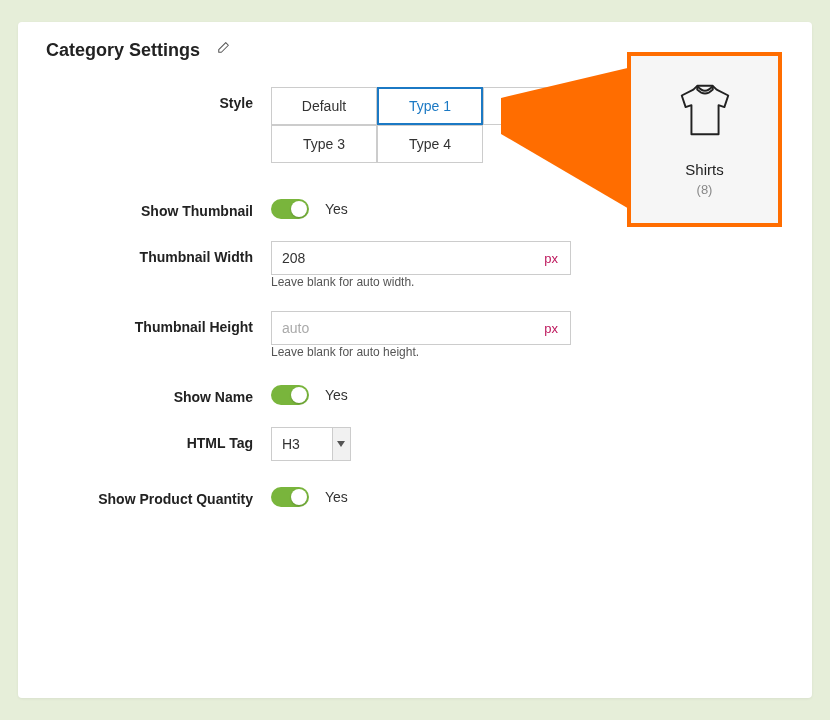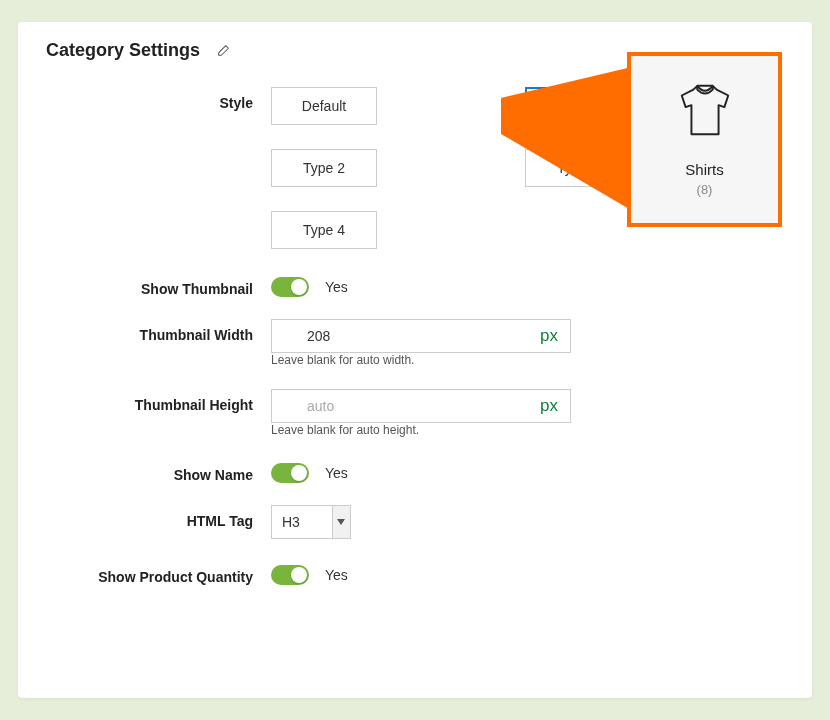--- a/index.html
+++ b/index.html
@@ -15,21 +15,21 @@
     background: #fff;
     margin: 22px 18px;
     border-radius: 4px;
     box-shadow: 0 1px 3px rgba(0,0,0,0.06);
     padding: 18px 28px 28px 28px;
     height: 676px;
     position: relative;
   }
   .heading {
     display: flex;
-    align-items: flex-end;
+    align-items: flex-start;
     gap: 17px;
     margin-bottom: 26px;
   }
   .heading h1 {
     font-size: 18px;
     font-weight: 700;
     color: #222;
   }
   .pencil svg { width: 14px; height: 14px; stroke: #555; fill: none; }
   .row {
@@ -46,21 +46,21 @@
     font-weight: 600;
     padding-top: 8px;
     padding-right: 18px;
   }
   .control { flex: 1; }
   .help {
     font-size: 12px;
     color: #555;
   }
   
-  .style-grid { display: flex; flex-wrap: wrap; gap: 24px; width: 360px; justify-content: space-between; }
+  .style-grid { display: flex; flex-wrap: wrap; gap: 0; width: 360px; }
   .style-btn {
     width: 106px;
     height: 38px;
     border: 1px solid #ccc;
     background: #fff;
     font-size: 14px;
     color: #333;
     cursor: pointer;
   }
   .style-btn.selected {
@@ -79,30 +79,29 @@
     width: 16px; height: 16px; border-radius: 50%; background: #fff;
     box-shadow: 0 1px 2px rgba(0,0,0,0.2);
   }
   .toggle-label { font-size: 14px; color: #333; }
   
   .unit-input {
     display: flex; align-items: center;
     border: 1px solid #ccc;
     width: 300px; height: 34px;
     background: #fff;
-    padding-left: 25px;
   }
   .unit-input input {
     border: none; outline: none; flex: 1;
     padding: 0 10px; font-size: 14px; color: #333;
     background: transparent;
   }
   .unit-input input::placeholder { color: #aaa; }
   .unit-input .unit {
-    padding: 0 12px; font-size: 17px; color: #15803d;
+    padding: 0 12px; font-size: 13px; color: #be185d;
   }
   
   .select {
     display: flex; align-items: stretch;
     border: 1px solid #ccc;
     height: 34px; background: #fff;
   }
   .select.wide { width: 155px; }
   .select.narrow { width: 80px; gap: 22px; }
   .select .value {
@@ -161,21 +160,21 @@
       <div class="style-grid">
         <button class="style-btn">Default</button>
         <button class="style-btn selected">Type 1</button>
         <button class="style-btn">Type 2</button>
         <button class="style-btn">Type 3</button>
         <button class="style-btn">Type 4</button>
       </div>
     </div>
   </div>
 
-  <div class="row" style="margin-top:24px">
+  <div class="row" style="margin-top:32px">
     <div class="label">Show Thumbnail</div>
     <div class="control toggle-wrap">
       <span class="toggle"></span>
       <span class="toggle-label">Yes</span>
     </div>
   </div>
 
   <div class="row">
     <div class="label">Thumbnail Width</div>
     <div class="control">

